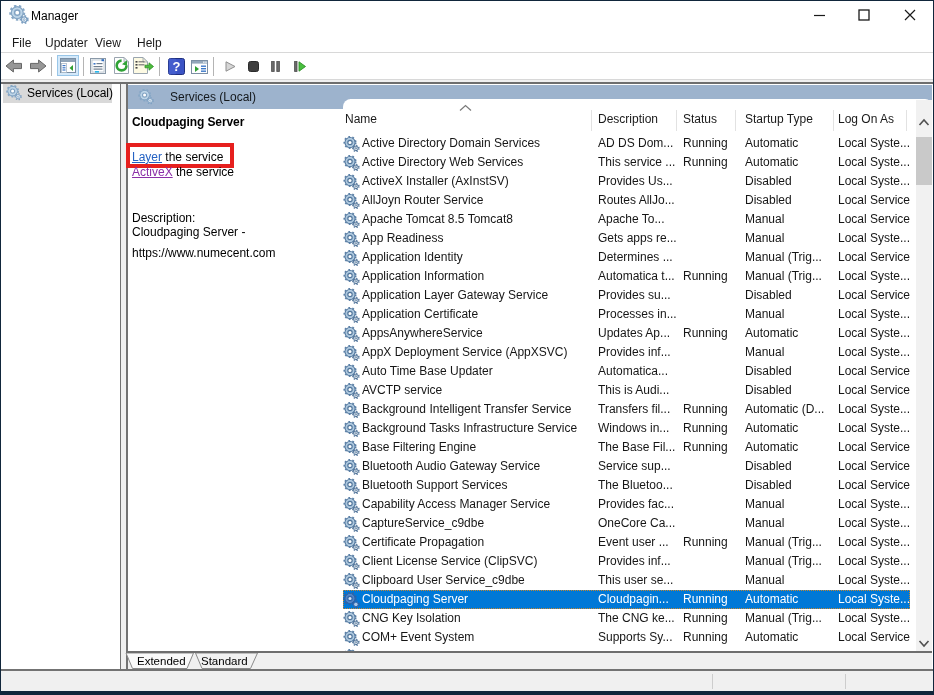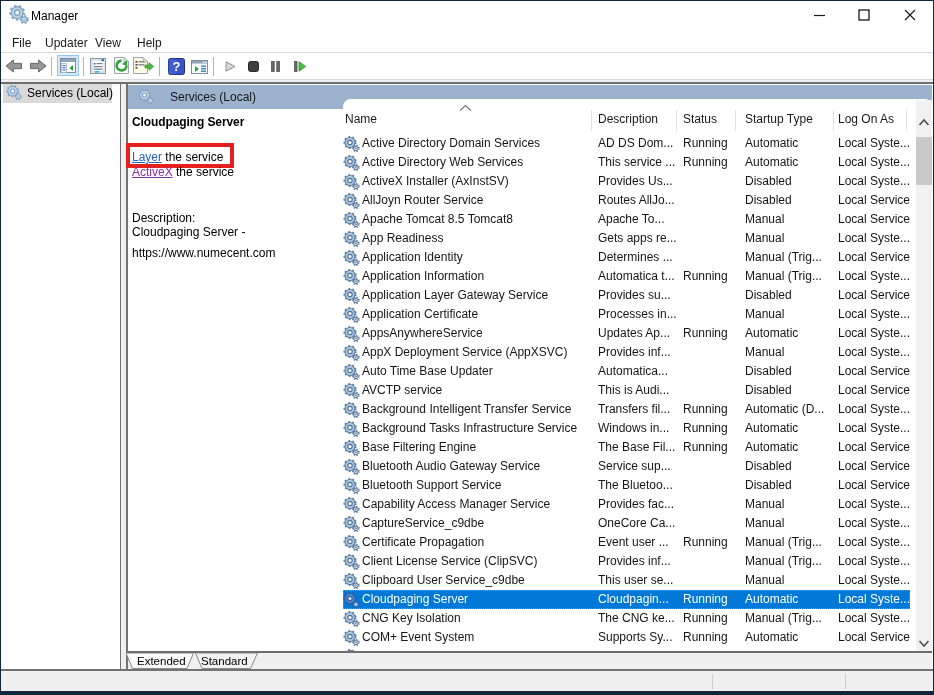--- a/index.html
+++ b/index.html
@@ -397,21 +397,21 @@
 <div class="c cn">Bluetooth Audio Gateway Service</div>
     <div class="c cd">Service sup...</div>
     <div class="c cs"></div>
     <div class="c cst">Disabled</div>
     <div class="c cl">Local Service</div>
 </div>
 <div class="row" style="top:476px">
 <svg class="ric" viewBox="0 0 17 17">
       <use href="#gear"></use>
     </svg>
-<div class="c cn">Bluetooth Support Service</div>
+<div class="c cn">Bluetooth Support Services</div>
     <div class="c cd">The Bluetoo...</div>
     <div class="c cs"></div>
     <div class="c cst">Disabled</div>
     <div class="c cl">Local Service</div>
 </div>
 <div class="row" style="top:495px">
 <svg class="ric" viewBox="0 0 17 17">
       <use href="#gear"></use>
     </svg>
 <div class="c cn">Capability Access Manager Service</div>

